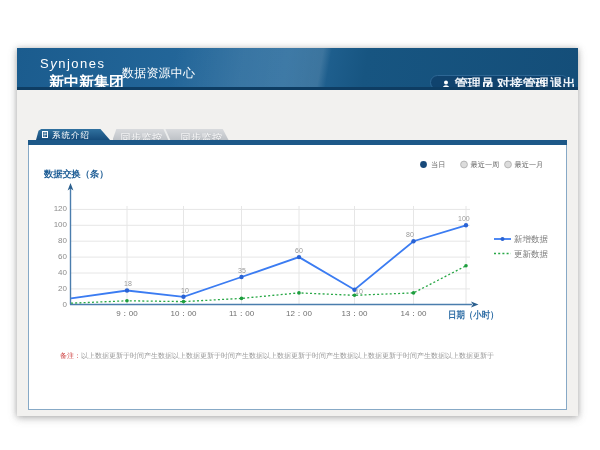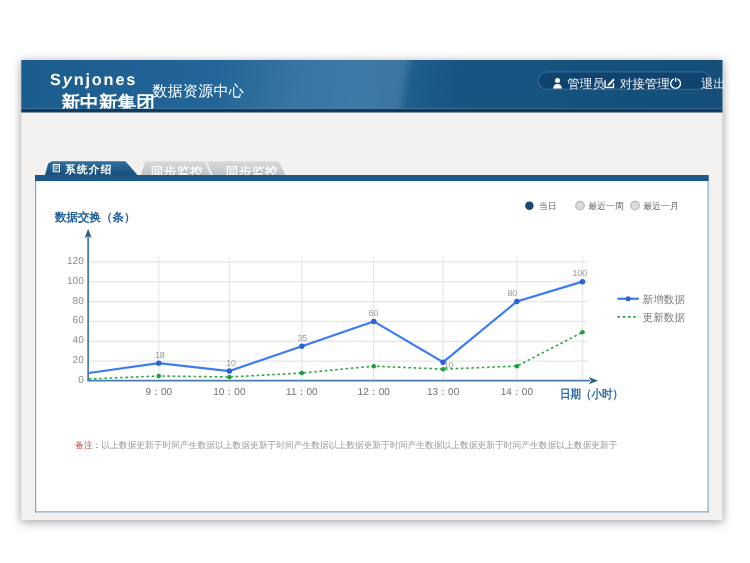--- a/index.html
+++ b/index.html
@@ -2,31 +2,31 @@
 <html><head>
 <meta charset="utf-8">
 <style>
 *{margin:0;padding:0;box-sizing:border-box}
 html,body{width:600px;height:450px;background:#fff;font-family:"Liberation Sans",sans-serif;overflow:hidden}
 #win{position:absolute;left:17px;top:48px;width:561px;height:368px;background:#f2f1ef;box-shadow:0 2px 8px rgba(100,100,100,.42),0 0 5px rgba(120,120,120,.3)}
 
 #hdr{position:absolute;left:0;top:0;width:561px;height:39px;
 background:linear-gradient(100deg, rgba(255,255,255,0) 28%, rgba(255,255,255,.09) 40%, rgba(255,255,255,.13) 54%, rgba(255,255,255,0) 55.5%),linear-gradient(100deg,#1b5c8e 0%,#236699 30%,#26699b 48%,#175581 62%,#144e79 100%)}
 #hdrline{position:absolute;left:0;top:39px;width:561px;height:3px;background:#0e3d63}
-#logo1{position:absolute;left:23px;top:8px;width:95px;color:#fff;font-size:13px;font-weight:bold;letter-spacing:1.5px}
+#logo1{position:absolute;left:23px;top:8px;width:95px;color:#fff;font-size:13px;font-weight:normal;letter-spacing:1.5px}
 #logo2{position:absolute;left:32px;top:25px;color:#fff;font-size:15px;font-weight:bold}
 #title{position:absolute;left:105px;top:17px;color:#fff;font-size:12px;font-weight:normal;letter-spacing:.2px}
-#pill{position:absolute;left:413px;top:9px;width:139px;height:15px;background:#10436e;border:1px solid #2e6795;border-radius:8px;color:#eef3f8;font-size:10px;font-weight:normal}
+#pill{position:absolute;left:413px;top:27px;width:139px;height:15px;background:#10436e;border:1px solid #2e6795;border-radius:8px;color:#eef3f8;font-size:13px;font-weight:bold}
 .pit{position:absolute;top:3px;line-height:9px;white-space:nowrap}
 
 #nav{position:absolute;left:0;top:42px;width:561px;height:22px;background:linear-gradient(#ffffff,#ececec 55%,#d9d9d9);border-bottom:1px solid #b3b3b3;box-shadow:0 2px 3px rgba(0,0,0,.18)}
 .nv{position:absolute;top:6px;font-size:9px;font-weight:bold;color:#1c5584;letter-spacing:.5px}
 .ns{position:absolute;top:4px;width:1px;height:13px;background:#c0c0c0;border-right:1px solid #fff}
 
-.tab{position:absolute;font-weight:bold;color:#fff}
+.tab{position:absolute;font-weight:normal;color:#fff}
 #tab1{left:19px;top:80.5px;width:74px;height:11.5px;background:linear-gradient(#30719f,#164c7b);clip-path:polygon(0 100%,2.5px 20%,6px 0,64px 0,74px 100%)}
 #tab1 span{position:absolute;left:16px;top:1.5px;font-size:8.5px;letter-spacing:1px;display:block}
 #tabg{left:95.5px;top:80.5px;width:116px;height:11.5px;background:linear-gradient(#d8dadd,#bec2c7);clip-path:polygon(4px 0,110px 0,116px 100%,0 100%)}
 #tabg i{position:absolute;left:53px;top:0;width:1.5px;height:11.5px;background:#eceded;transform:skewX(24deg)}
 .tgt{position:absolute;top:2.5px;font-size:10px;letter-spacing:.5px;color:#fbfbfc;text-shadow:0 1px 1px rgba(0,0,0,.12)}
 #bar{position:absolute;left:11px;top:92px;width:539px;height:5px;background:#1d5888}
 
 #panel{position:absolute;left:11px;top:97px;width:539px;height:265px;background:#fff;border:1px solid #87a9c6;border-top:none}
 
 #note{position:absolute;left:43px;top:303px;font-size:7px;color:#9a9a9a;white-space:nowrap}
@@ -51,21 +51,21 @@
         <svg width="9" height="9" viewBox="0 0 9 9" style="position:relative;top:1px">
             <path d="M1 2.2 L1 8 L7.8 8 L7.8 4.5" stroke="#fff" stroke-width="1.1" fill="none"></path>
             <path d="M3.2 5.6 L7.6 0.8 L8.8 1.9 L4.5 6.4 L3 6.6 Z" fill="#fff"></path>
           </svg>
         <span style="margin-left:1px">对接管理</span></span>
       <span class="pit" style="left:105px">
         <svg width="9" height="9" viewBox="0 0 9 9" style="position:relative;top:1px">
             <path d="M3 1.2 A3.9 3.9 0 1 0 6 1.2" stroke="#fff" stroke-width="1.1" fill="none"></path>
             <path d="M4.5 0 L4.5 3.4" stroke="#fff" stroke-width="1.1"></path>
           </svg>
-        <span style="margin-left:13px">退出</span></span>
+        <span style="margin-left:1px">退出</span></span>
     </div>
   </div>
   <div id="hdrline"></div>
   <div class="tab" id="tab1">
     <svg width="6" height="7" viewBox="0 0 6 7" style="left:6px;top:2.5px;position:absolute">
         <rect x="0.5" y="0.5" width="5" height="6" fill="none" stroke="#fff" stroke-width="1"></rect>
         <path d="M1.5 2 h3 M1.5 3.5 h3 M1.5 5 h2" stroke="#fff" stroke-width="0.7"></path>
       </svg>
     <span>系统介绍</span>
   </div>

